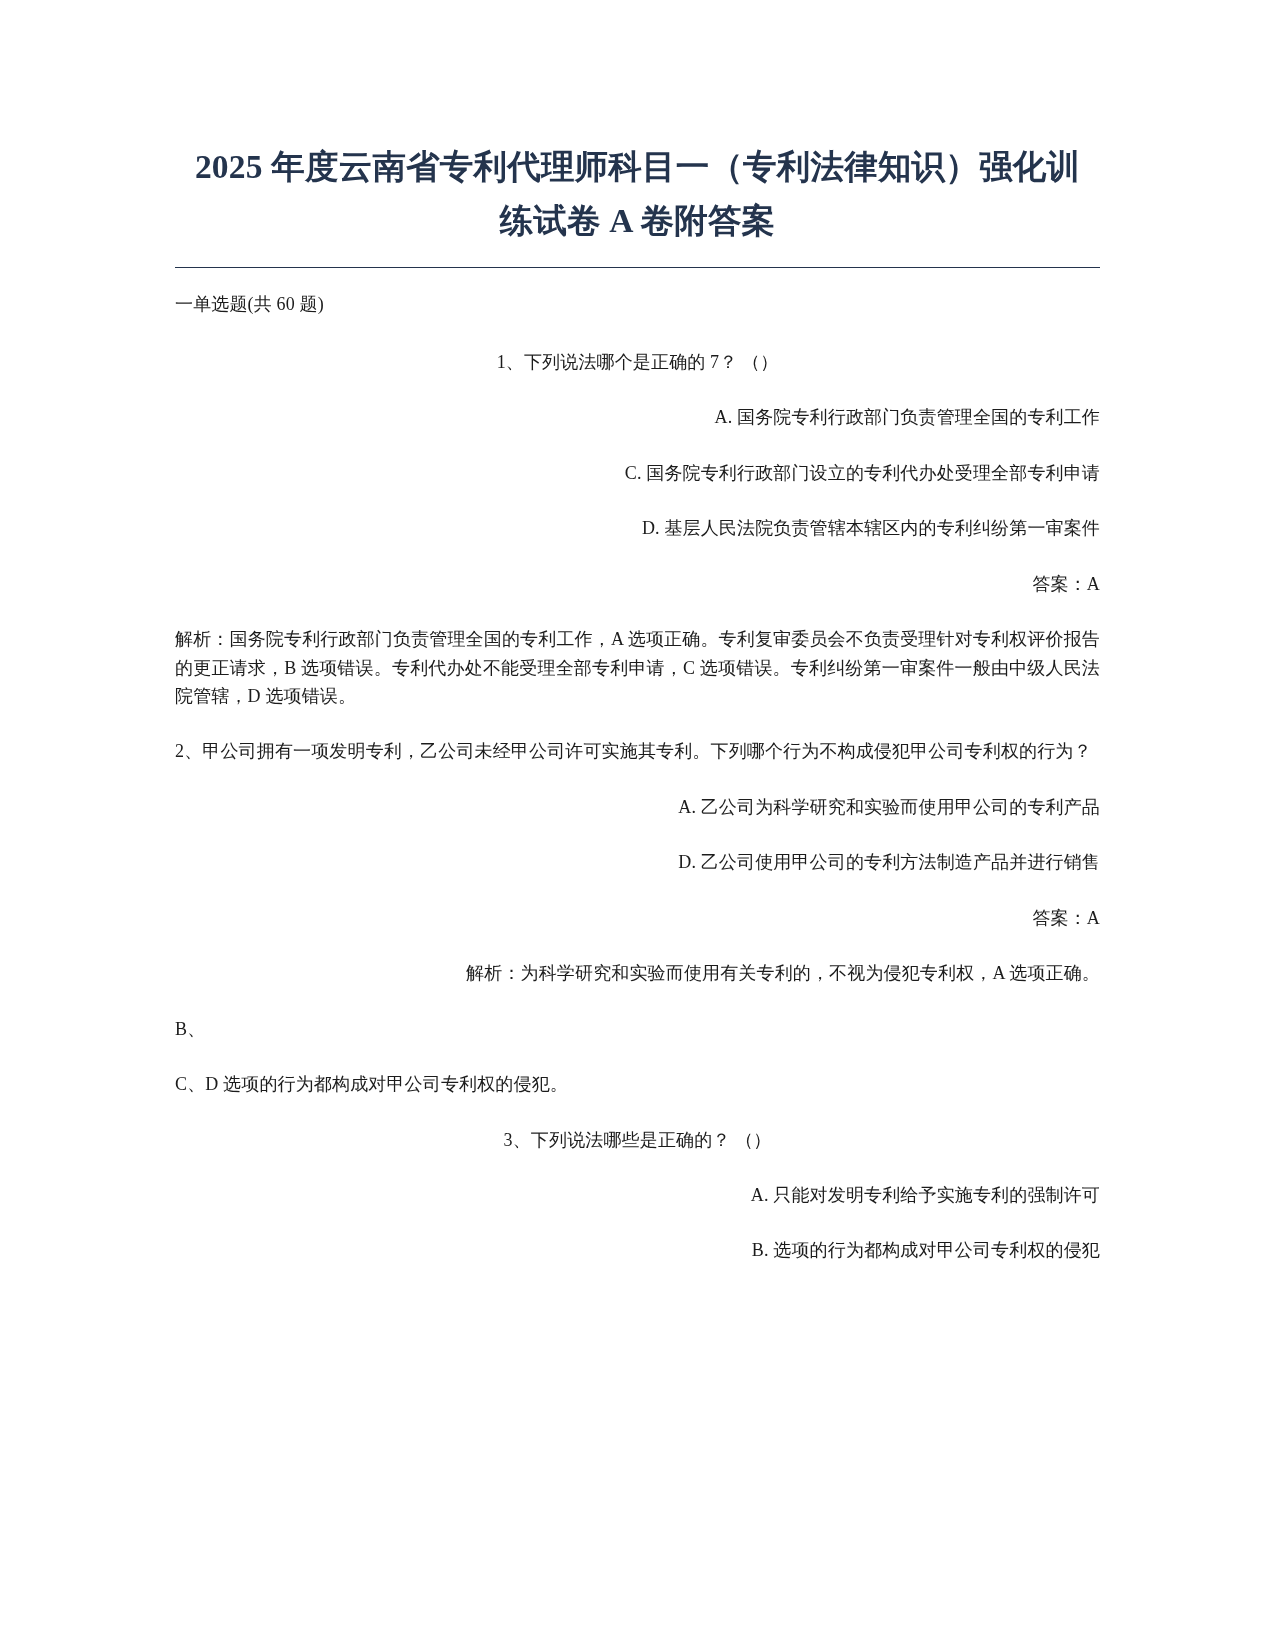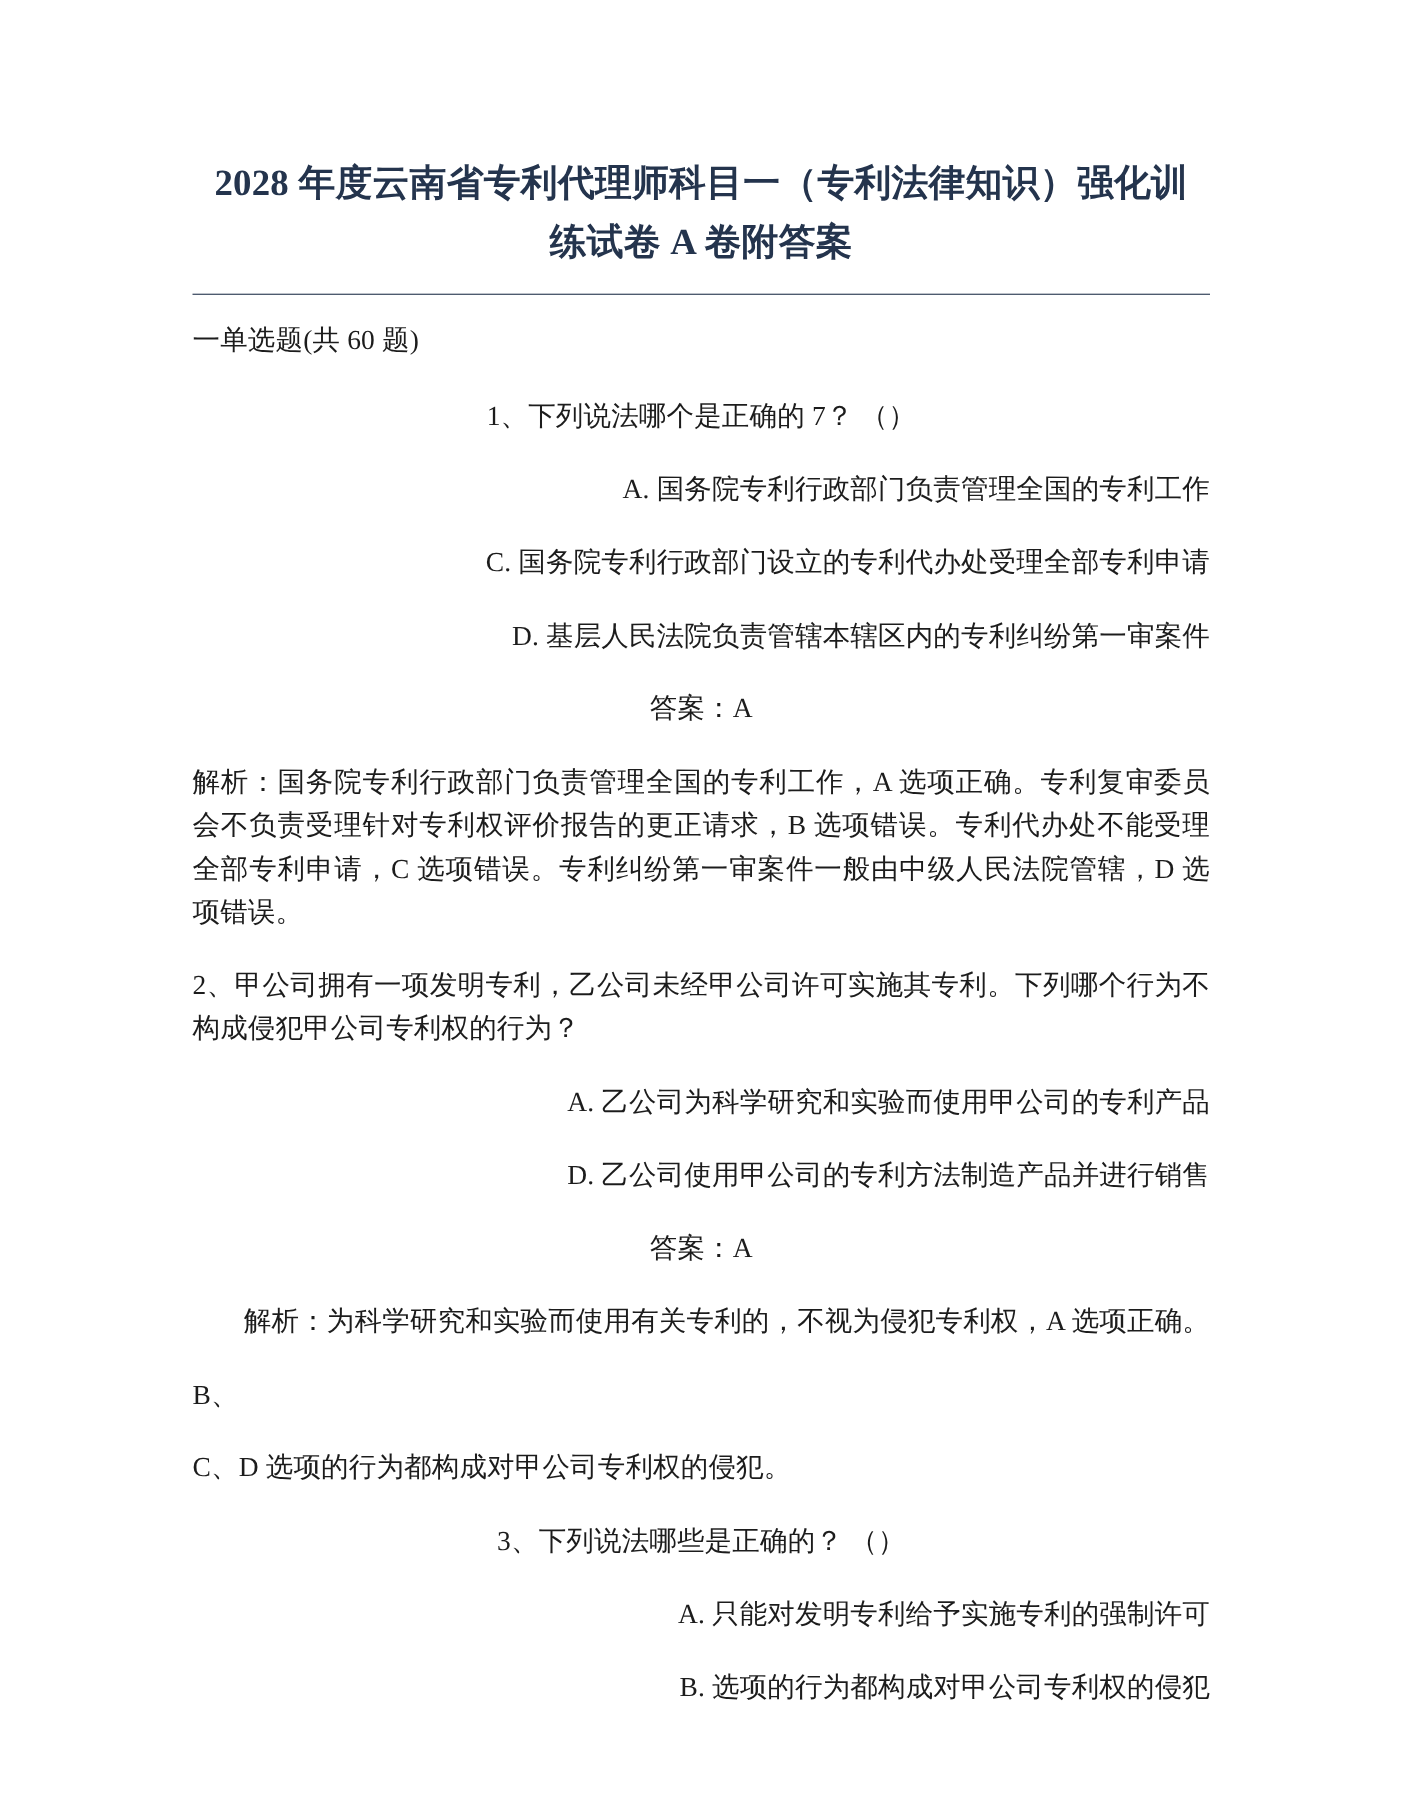--- a/index.html
+++ b/index.html
@@ -35,54 +35,54 @@
   .title-rule {
     border: none;
     border-top: 1.6px solid #24344d;
     margin: 18px 0 0 0;
     width: 100%;
   }
   .body-block {
     padding-top: 22px;
   }
   .para {
-    font-size: 25px;
+    font-size: 18px;
     line-height: 1.58;
     margin: 0 0 27px 0;
     text-align: justify;
     text-justify: inter-character;
     color: #1c1c1c;
     letter-spacing: 0.15px;
   }
   .para.section-head {
     margin-bottom: 30px;
   }
   .para.qtext {
     text-align: center;
   }
   .para.wrap {
     text-align: justify;
   }
   .para.opt {
     text-align: right;
   }
   .para.ans {
-    text-align: center;
+    text-align: right;
     font-family: Liberation Serif, serif;
   }
   .para.short {
     text-align: left;
   }
 </style>
 </head>
 <body>
 
 <div class="page">
 
-  <h1 class="doc-title">2028 年度云南省专利代理师科目一（专利法律知识）强化训练试卷 A 卷附答案</h1>
+  <h1 class="doc-title">2025 年度云南省专利代理师科目一（专利法律知识）强化训练试卷 A 卷附答案</h1>
   <hr class="title-rule">
 
   <div class="body-block">
     <p class="para section-head">一单选题(共 60 题)</p>
 
     <p class="para qtext">1、下列说法哪个是正确的 7？ （）</p>
     <p class="para opt">A. 国务院专利行政部门负责管理全国的专利工作</p>
     <p class="para opt">C. 国务院专利行政部门设立的专利代办处受理全部专利申请</p>
     <p class="para opt">D. 基层人民法院负责管辖本辖区内的专利纠纷第一审案件</p>
     <p class="para ans">答案：A</p>

